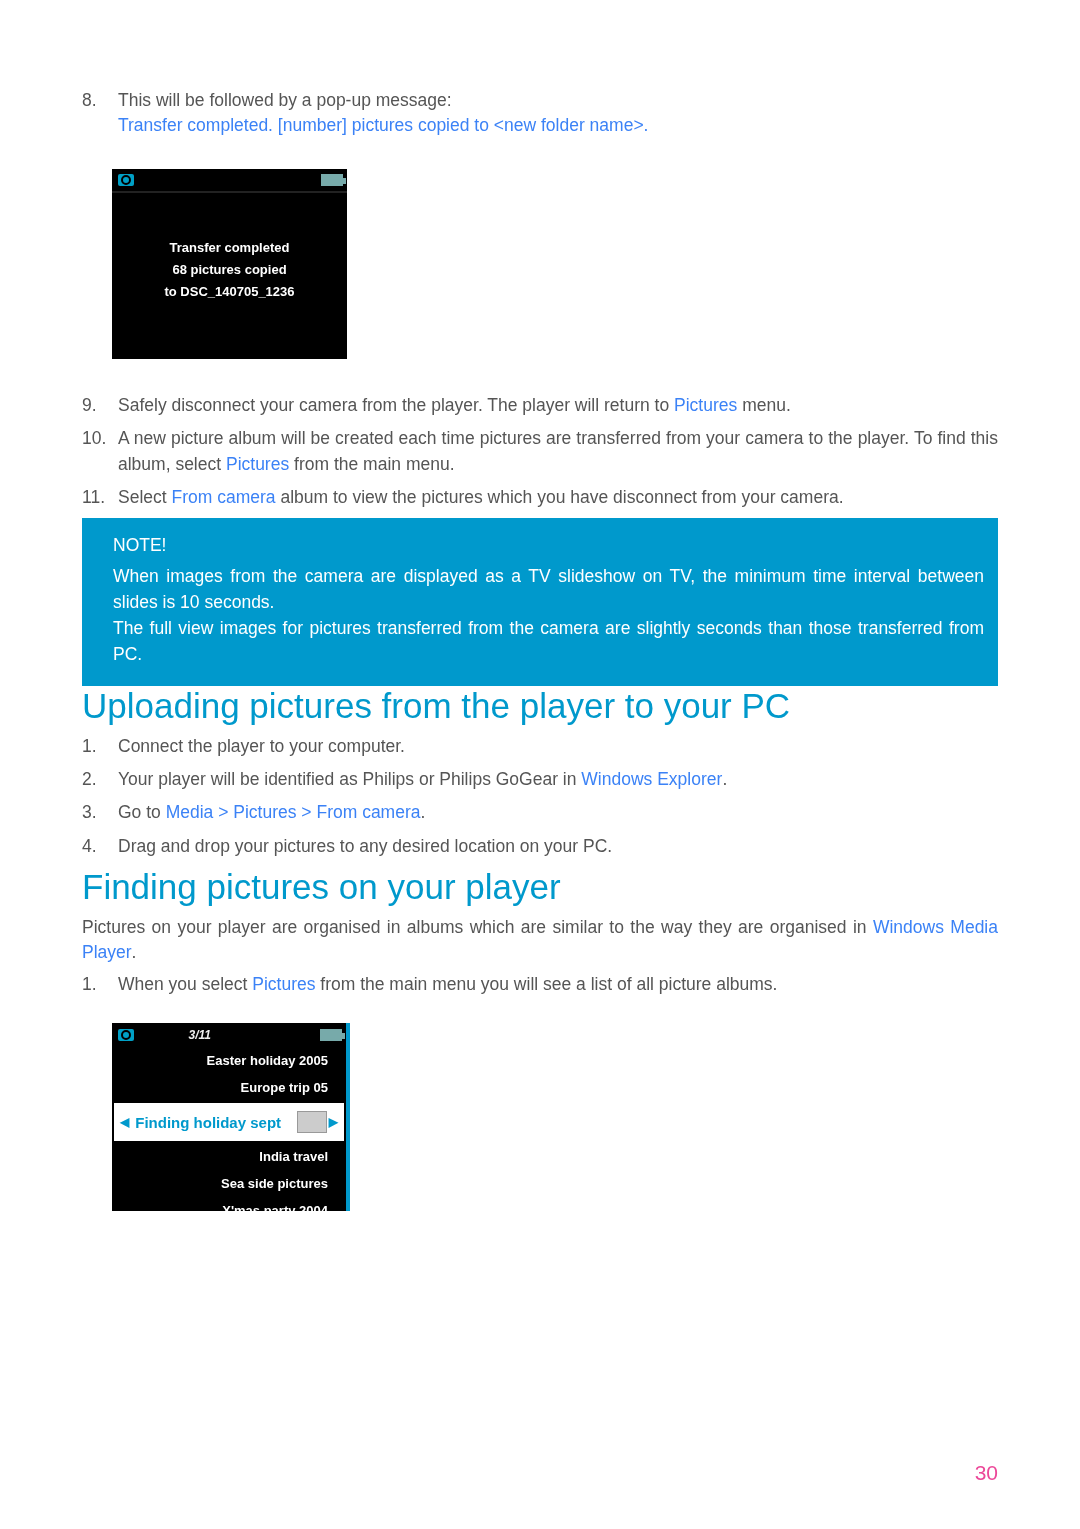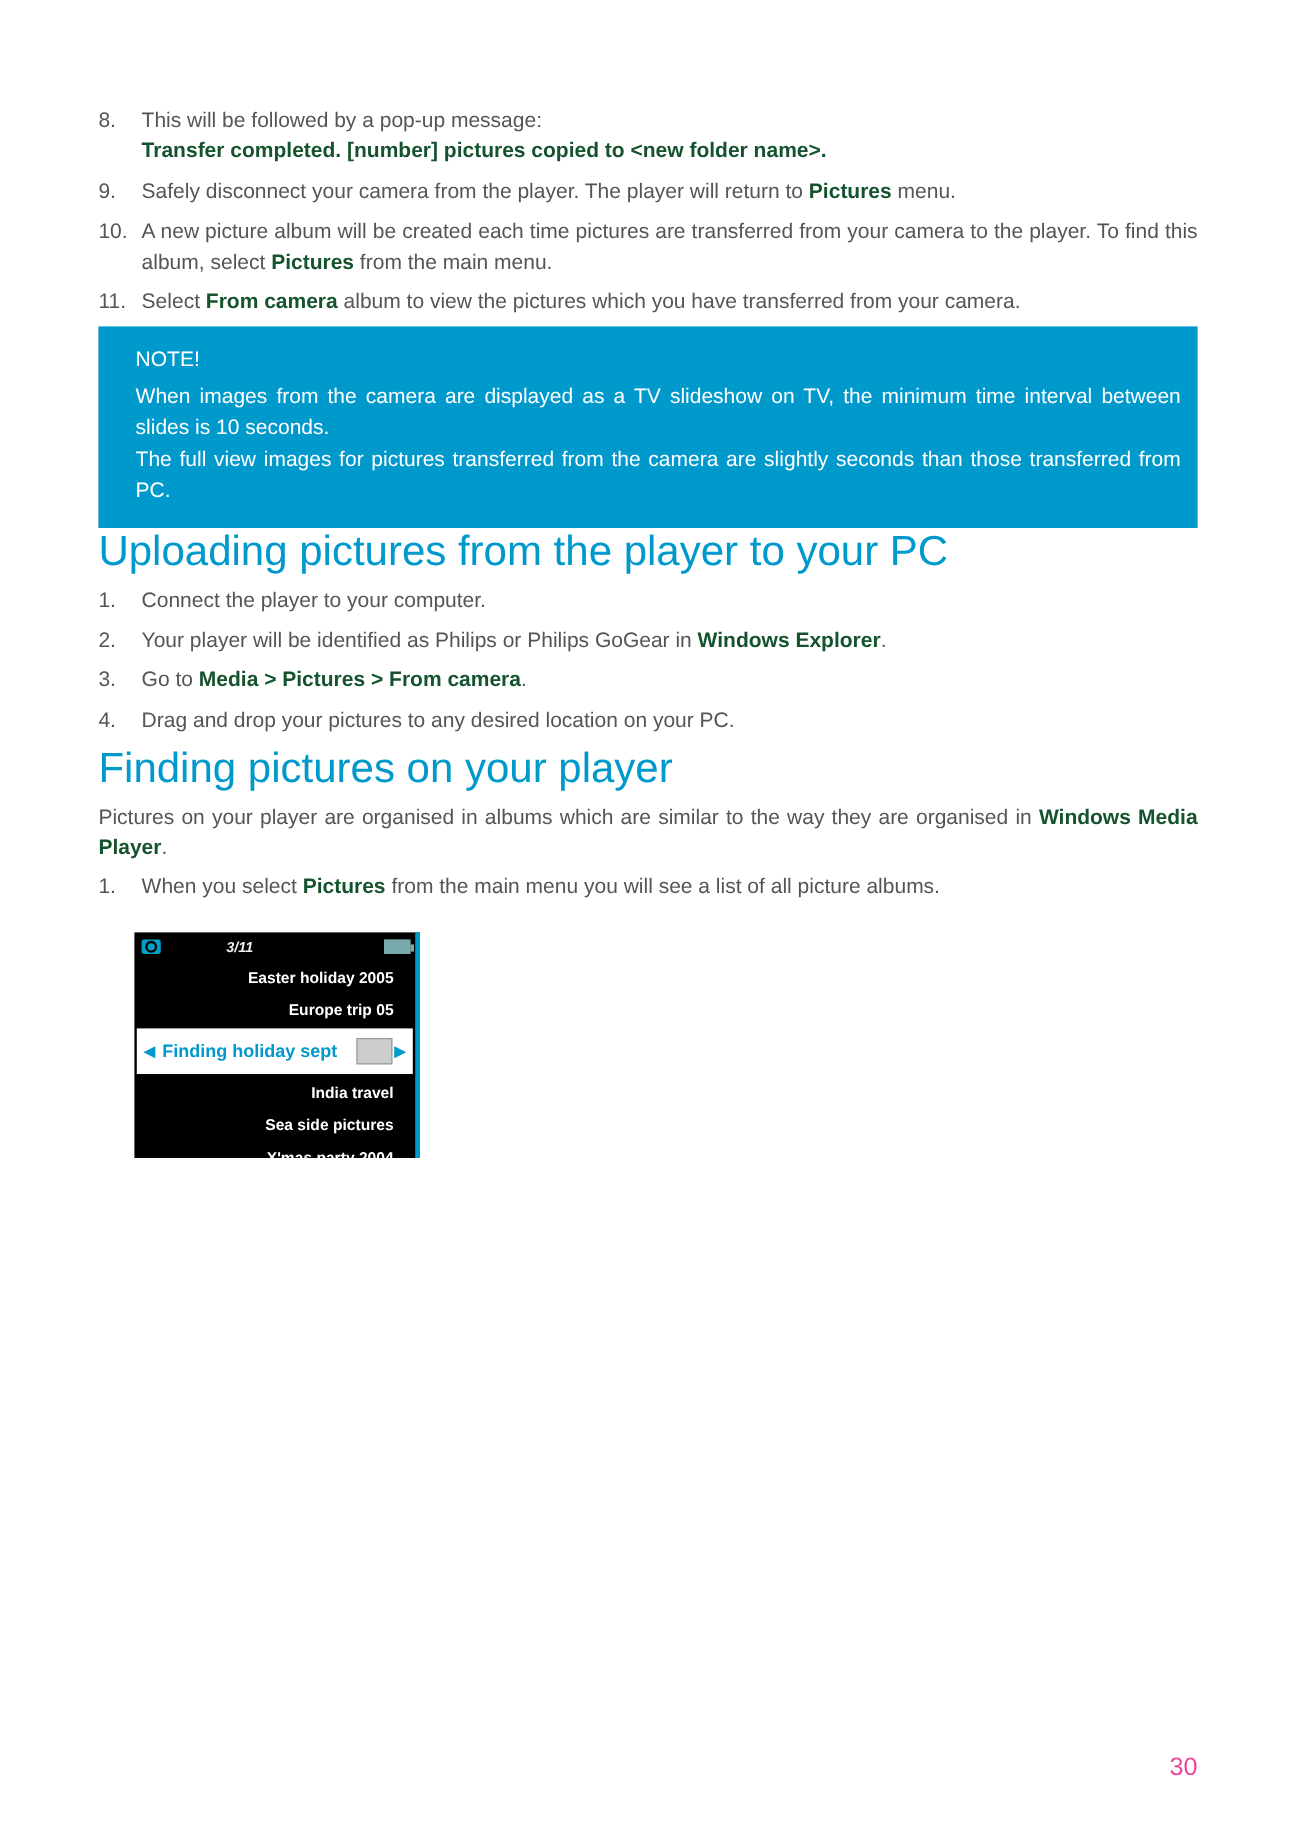--- a/index.html
+++ b/index.html
@@ -24,21 +24,21 @@
   ol.main-list > li {
     display: flex;
     margin-bottom: 8px;
     text-align: justify;
   }
   ol.main-list > li .num {
     flex: 0 0 36px;
     font-size: 17.5px;
   }
   ol.main-list > li .body { flex: 1; }
-  .bold { color: #14532d; font-weight: 700; }
+  .bold { color: #3b82f6; font-weight: 400; }
 
   .device-fig1 {
     background: #000;
     width: 235px;
     height: 190px;
     margin: 30px 0 34px 30px;
     position: relative;
     color: #fff;
     font-family: Arial, sans-serif;
     font-size: 13px;
@@ -156,38 +156,49 @@
   <ol class="main-list">
     <li>
       <span class="num">8.</span>
       <span class="body">
         <span>This will be followed by a pop-up message:</span><br>
         <span class="bold">Transfer completed. [number] pictures copied to &lt;new folder name&gt;.</span>
       </span>
     </li>
   </ol>
 
+  <div class="device-fig1">
+    <div class="df1-top">
+      <span class="camera-icon"></span>
+      <span class="batt"></span>
+    </div>
+    <div class="df1-msg">
+      <div>Transfer completed</div>
+      <div>68 pictures copied</div>
+      <div>to DSC_140705_1236</div>
+    </div>
+  </div>
 
   <ol class="main-list">
     <li>
       <span class="num">9.</span>
       <span class="body">
         <span>Safely disconnect your camera from the player. The player will return to </span><span class="bold">Pictures</span><span> menu.</span>
       </span>
     </li>
     <li>
       <span class="num">10.</span>
       <span class="body">
         <span>A new picture album will be created each time pictures are transferred from your camera to the player. To find this album, select </span><span class="bold">Pictures</span><span> from the main menu.</span>
       </span>
     </li>
     <li>
       <span class="num">11.</span>
       <span class="body">
-        <span>Select </span><span class="bold">From camera</span><span> album to view the pictures which you have transferred from your camera.</span>
+        <span>Select </span><span class="bold">From camera</span><span> album to view the pictures which you have disconnect from your camera.</span>
       </span>
     </li>
   </ol>
 
   <div class="note-box">
     <div class="note-title">NOTE!</div>
     <div>When images from the camera are displayed as a TV slideshow on TV, the minimum time interval between slides is 10 seconds.</div>
     <div>The full view images for pictures transferred from the camera are slightly seconds than those transferred from PC.</div>
   </div>
 

